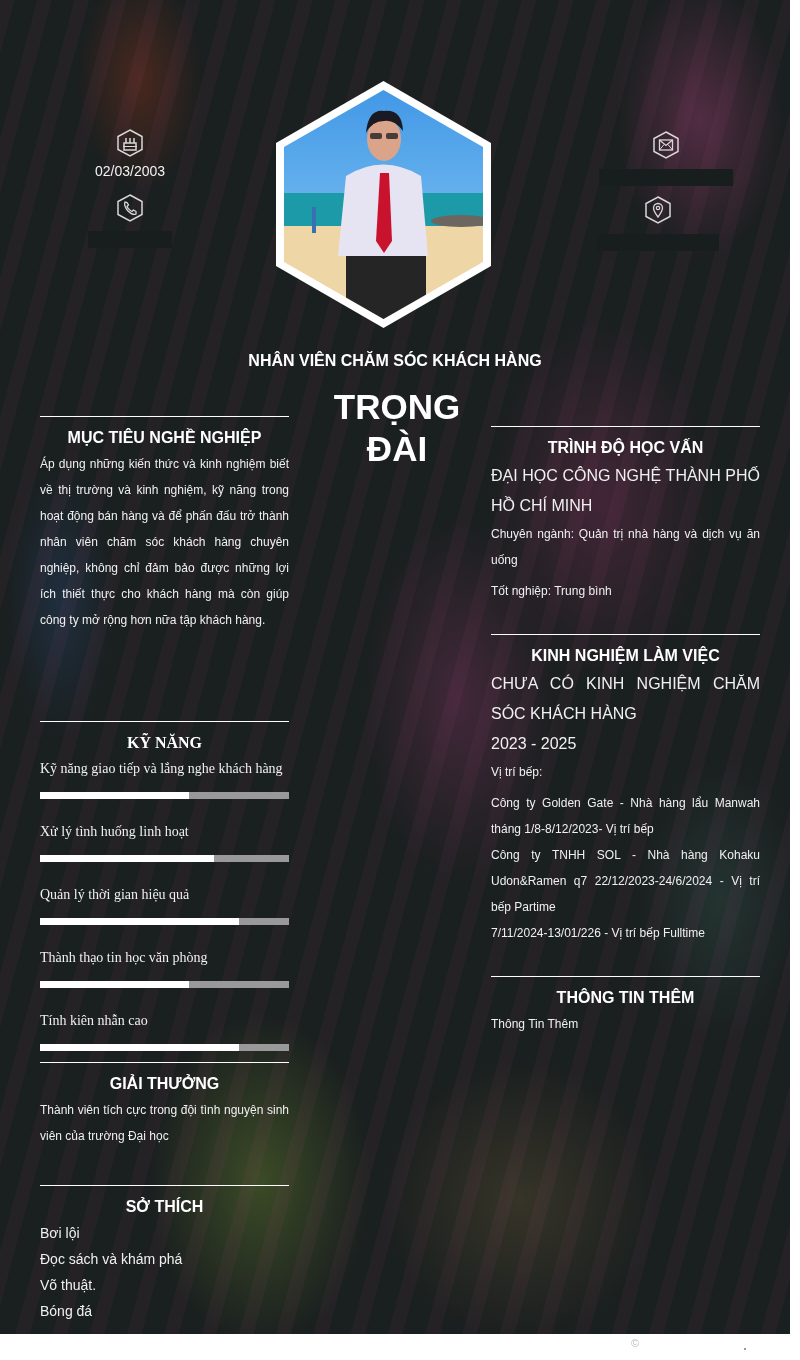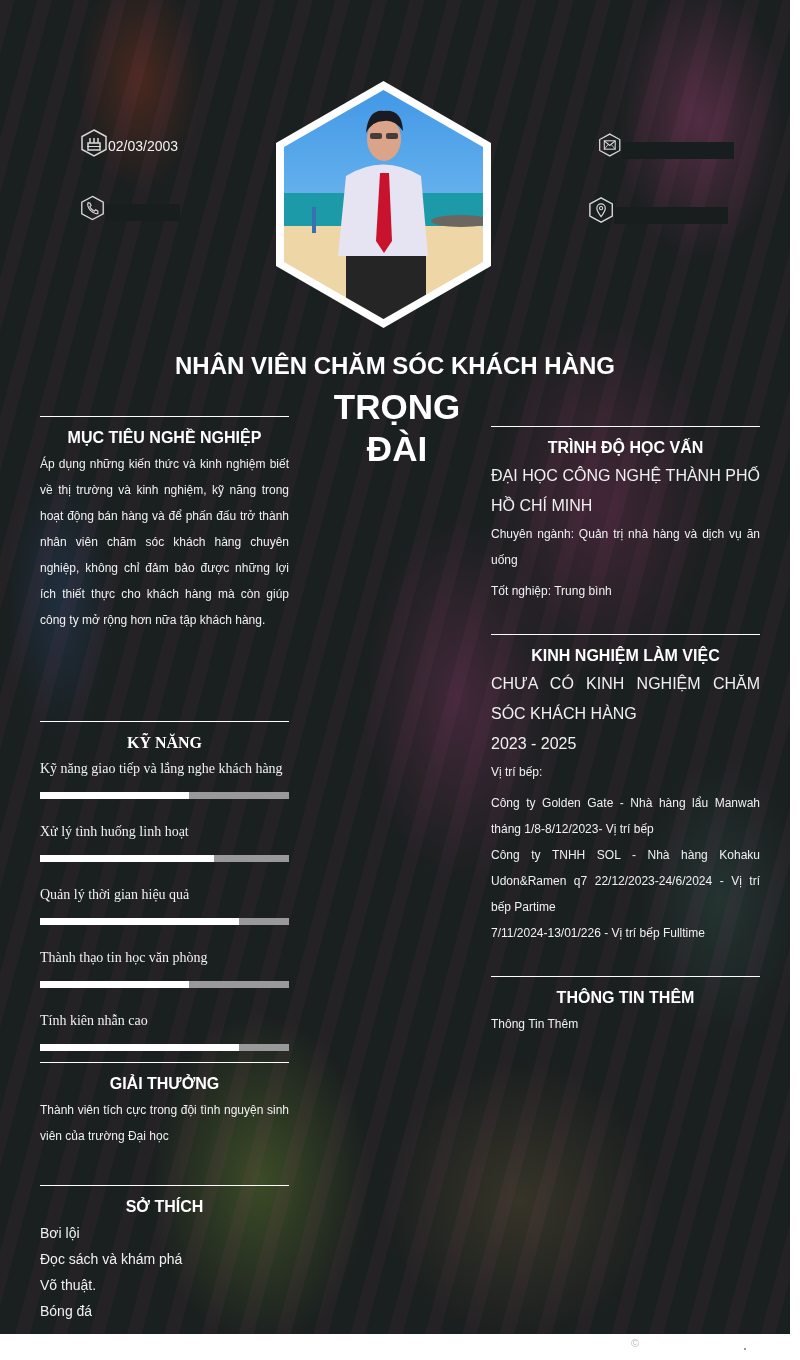--- a/index.html
+++ b/index.html
@@ -19,30 +19,30 @@
       radial-gradient(ellipse 200px 200px at 520px 1200px, rgba(120,100,60,0.30), transparent 70%),
       #1a1f1f;
   }
   .stripes {
     position: absolute; inset: 0;
     background: repeating-linear-gradient(105deg, rgba(200,80,140,0.06) 0 14px, transparent 14px 36px);
     pointer-events: none;
   }
 
   
-  .contact { position: absolute; display: flex; flex-direction: row; align-items: center; }
+  .contact { position: absolute; display: flex; flex-direction: column; align-items: center; }
   .hex-icon { width: 28px; height: 28px; display: block; }
   .date-text { font-size: 14px; color: #f2f2f2; margin-top: 6px; }
   .redact { background: #181d1e; height: 17px; }
 
   
   .avatar-wrap { position: absolute; left: 276px; top: 81px; width: 215px; height: 247px; }
   .avatar-wrap svg { width: 100%; height: 100%; display: block; }
 
-  .job-title { position: absolute; left: 0; width: 790px; top: 352px; text-align: center; font-size: 24px; font-weight: bold; }
+  .job-title { position: absolute; left: 0; width: 790px; top: 352px; text-align: center; font-size: 16px; font-weight: bold; }
   .full-name { position: absolute; left: 300px; width: 194px; top: 386px; text-align: center; font-size: 35px; font-weight: bold; line-height: 42px; }
 
   .section { position: absolute; }
   .section .rule { height: 1px; background: #ffffff; width: 100%; }
   .section h2 { font-size: 16px; font-weight: bold; text-align: center; margin-top: 8px; line-height: 26px; }
   .para { font-size: 12px; line-height: 26px; text-align: justify; color: #f0f0f0; }
   .para.big { font-size: 16px; line-height: 30px; }
 
   .skill-label { font-size: 14px; line-height: 26px; text-align: justify; color: #f0f0f0; }
   .bar { height: 7px; background: #999999; margin: 10px 0 20px 0; position: relative; }

